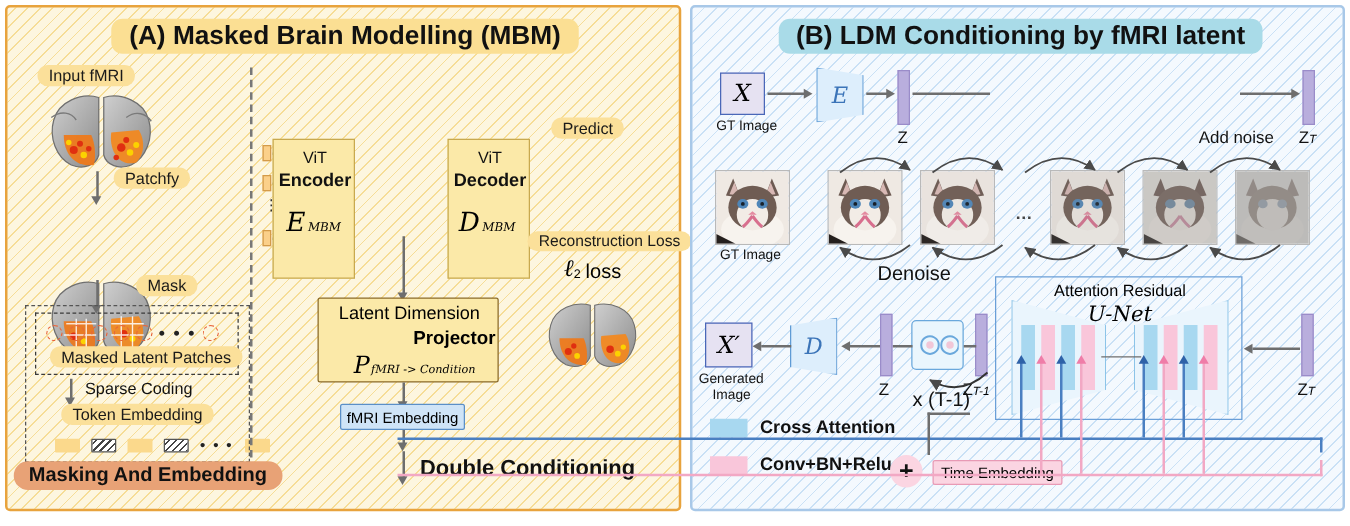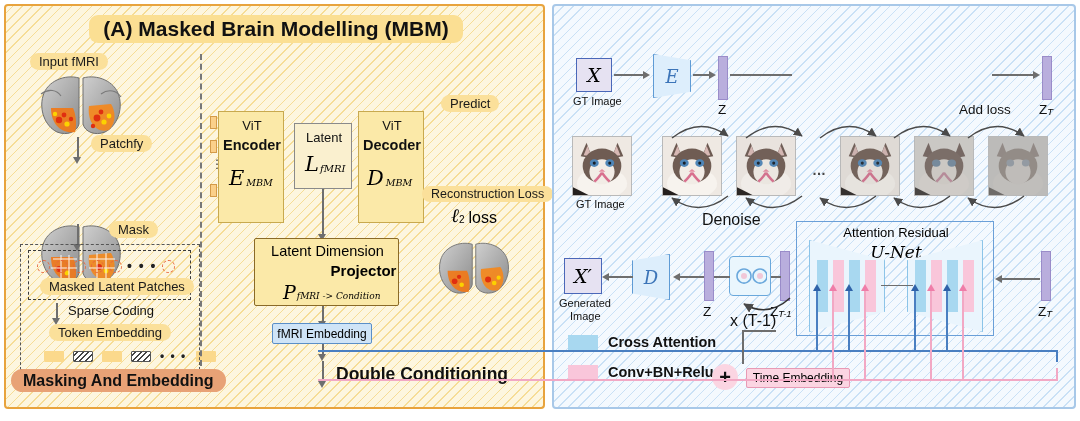--- a/index.html
+++ b/index.html
@@ -252,29 +252,20 @@
         </div>
       <div class="abs ctr" style="left:0; top:25px; width:66px;">
           <span class="vit bold" style="font-size:14.5px;">Encoder</span>
         </div>
       <div class="abs" style="left:10px; top:54px; display:flex; align-items:flex-end;">
         <span class="script scriptbig">E</span>
         <span class="script sub" style="margin-left:2px; margin-bottom:2px;">MBM</span>
       </div>
     </div>
 
-    <div class="abs latentbox" style="left:288px; top:117px; width:58px; height:66px;">
-      <div class="abs ctr" style="left:0; top:6px; width:58px;">
-          <span class="vit">Latent</span>
-        </div>
-      <div class="abs" style="left:10px; top:28px; display:flex; align-items:flex-end;">
-        <span class="script scriptbig">L</span>
-        <span class="script" style="font-size:10px; margin-left:1px; margin-bottom:2px;">fMRI</span>
-      </div>
-    </div>
 
     <div class="abs ybox-soft" style="left:352px; top:105px; width:66px; height:112px;">
       <div class="abs ctr" style="left:0; top:6px; width:66px;">
           <span class="vit">ViT</span>
         </div>
       <div class="abs ctr" style="left:0; top:25px; width:66px;">
           <span class="vit bold" style="font-size:14.5px;">Decoder</span>
         </div>
       <div class="abs" style="left:8px; top:54px; display:flex; align-items:flex-end;">
         <span class="script scriptbig">D</span>
@@ -340,20 +331,23 @@
     <div class="abs" style="left:312px; top:355px;">
       <div class="arrow-v" style="left:4px; top:0; height:22px;"></div>
       <div class="ahead-d" style="left:0; top:20px;"></div>
     </div>
 
     <div class="abs" style="left:330px; top:358px;"><span style="font-size:17.5px; font-weight:bold; color:#111; white-space:nowrap;">Double Conditioning</span></div>
   </div>
 
   <div class="panel" id="panel-b">
 
+    <div class="abs ctr" style="left:55px; top:9px; width:415px;">
+      <div class="pill-title pill-title-b">(B) LDM Conditioning by fMRI latent</div>
+    </div>
 
     <div class="abs ctr" style="left:22px; top:52px; width:36px; height:34px; background:#e6e2f2; border:1.6px solid #4a67b8;">
       <span class="script" style="font-size:19px;">X</span>
     </div>
     <div class="abs lbl-small" style="left:19px; top:89px;">GT Image</div>
 
     <div class="abs arrow-h" style="left:60px; top:68px; width:30px;"></div>
     <div class="abs ahead-r" style="left:89px; top:64.5px;"></div>
 
     <div class="abs ctr trapR" style="left:99px; top:48px; width:38px; height:44px; clip-path:polygon(0 0,100% 14%,100% 86%,0 100%);">
@@ -370,21 +364,21 @@
 
 
     <div class="abs arrow-h" style="left:438px; top:68px; width:42px;"></div>
     <div class="abs ahead-r" style="left:479px; top:64.5px;"></div>
     <div class="abs zbar" style="left:488px; top:50px; height:44px;"></div>
     <div class="abs" style="left:485px; top:96px; display:flex; align-items:flex-end;">
       <span class="lbl-med">Z</span>
       <span style="font-size:9.5px; font-style:italic;">T</span>
     </div>
 
-    <div class="abs lbl-med" style="left:405px; top:96px;">Add loss</div>
+    <div class="abs lbl-med" style="left:405px; top:96px;">Add noise</div>
 
     <div class="abs" style="left:18px; top:130px;">
       <svg class="catimg" width="60" height="60" viewBox="0 0 60 60">
         <rect width="60" height="60" fill="#efe9e3"></rect>
         <ellipse cx="30" cy="48" rx="26" ry="16" fill="#f7f3ee"></ellipse>
         <path d="M14 6 L20 22 L8 20 Z" fill="#6d5a52"></path>
           <path d="M46 6 L52 20 L40 22 Z" fill="#6d5a52"></path>
         <path d="M15 9 L19 20 L11 19 Z" fill="#d8b8b4"></path>
           <path d="M45 9 L49 19 L41 20 Z" fill="#d8b8b4"></path>
         <ellipse cx="30" cy="30" rx="20" ry="18" fill="#6f5c53"></ellipse>

